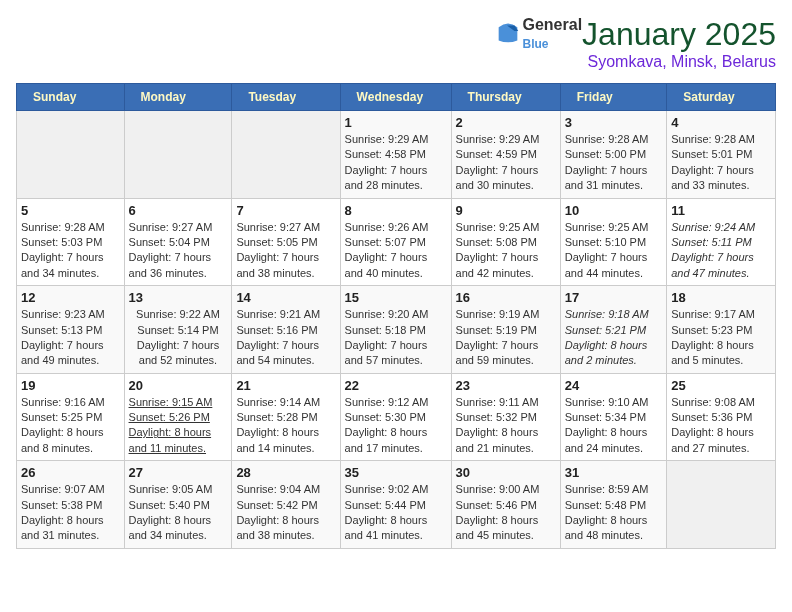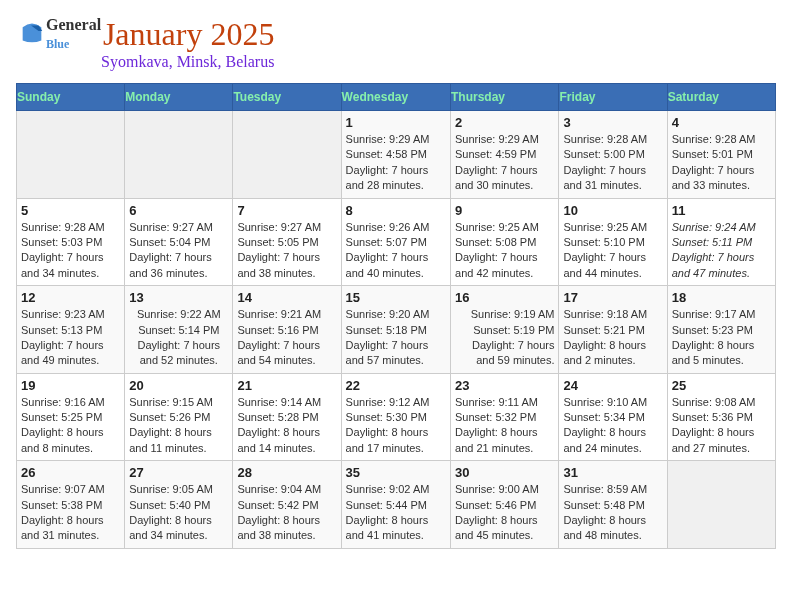--- a/index.html
+++ b/index.html
@@ -5,55 +5,54 @@
     * { box-sizing: border-box; margin: 0; padding: 0; }
     body {
       font-family: Arial, sans-serif;
       background: #fff;
       width: 792px;
       min-height: 612px;
       padding: 16px;
     }
     .header {
       display: flex;
-      justify-content: flex-start;
+      justify-content: flex-end;
       align-items: flex-start;
       margin-bottom: 12px;
-      font-family: Liberation Serif, serif;
     }
     .logo {
       display: flex;
       align-items: center;
     }
     .logo-icon {
       width: 28px;
       height: 28px;
       margin-left: 2px;
     }
     .title-block {
       text-align: right;
     }
     .month-year {
       font-size: 32px;
-      color: #c2410c;
+      color: #14532d;
       font-weight: normal;
     }
     .location {
       font-size: 16px;
       color: #6d28d9;
     }
     table {
       width: 100%;
       border-collapse: collapse;
       font-size: 11px;
     }
     thead tr th {
       background-color: #3a6eb5;
-      color: #86efac;
-      padding: 6px 0;
+      color: #fef9c3;
+      padding: 6px 16px;
       text-align: left;
       font-size: 12px;
       border: 1px solid #2d5a9c;
     }
     tbody tr td {
       border: 1px solid #ccc;
       vertical-align: top;
       padding: 4px;
       width: 113px;
       min-height: 80px;
@@ -224,28 +223,28 @@
         </td>
         <td>
           <div class="day-num">15</div>
           <div class="day-info" style="white-space: pre-line;">Sunrise: 9:20 AM
 Sunset: 5:18 PM
 Daylight: 7 hours
 and 57 minutes.</div>
         </td>
         <td>
           <div class="day-num">16</div>
-          <div class="day-info" style="white-space: pre-line; text-align: right;">Sunrise: 9:19 AM
+          <div class="day-info" style="white-space: pre-line;">Sunrise: 9:19 AM
 Sunset: 5:19 PM
 Daylight: 7 hours
 and 59 minutes.</div>
         </td>
         <td>
           <div class="day-num">17</div>
-          <div class="day-info" style="white-space: pre-line;">Sunrise: 9:18 AM
+          <div class="day-info" style="white-space: pre-line; font-style: italic;">Sunrise: 9:18 AM
 Sunset: 5:21 PM
 Daylight: 8 hours
 and 2 minutes.</div>
         </td>
         <td>
           <div class="day-num">18</div>
           <div class="day-info" style="white-space: pre-line;">Sunrise: 9:17 AM
 Sunset: 5:23 PM
 Daylight: 8 hours
 and 5 minutes.</div>
@@ -254,21 +253,21 @@
       <tr>
         <td>
           <div class="day-num">19</div>
           <div class="day-info" style="white-space: pre-line;">Sunrise: 9:16 AM
 Sunset: 5:25 PM
 Daylight: 8 hours
 and 8 minutes.</div>
         </td>
         <td>
           <div class="day-num">20</div>
-          <div class="day-info" style="white-space: pre-line;">Sunrise: 9:15 AM
+          <div class="day-info" style="white-space: pre-line; text-decoration: underline;">Sunrise: 9:15 AM
 Sunset: 5:26 PM
 Daylight: 8 hours
 and 11 minutes.</div>
         </td>
         <td>
           <div class="day-num">21</div>
           <div class="day-info" style="white-space: pre-line;">Sunrise: 9:14 AM
 Sunset: 5:28 PM
 Daylight: 8 hours
 and 14 minutes.</div>

